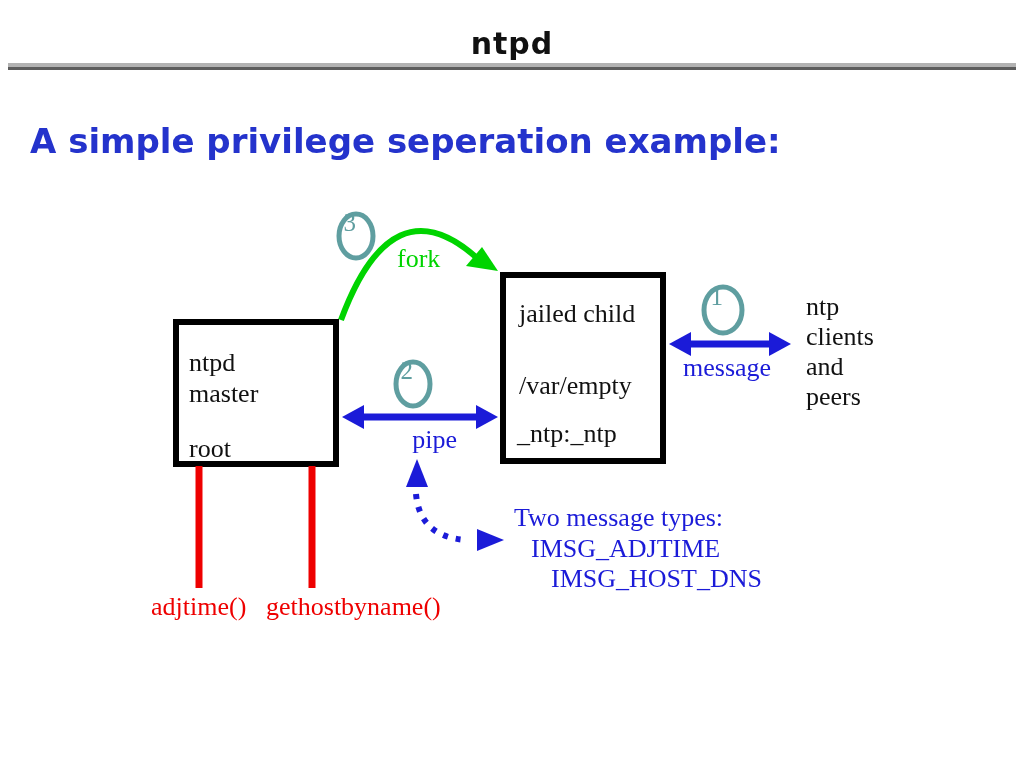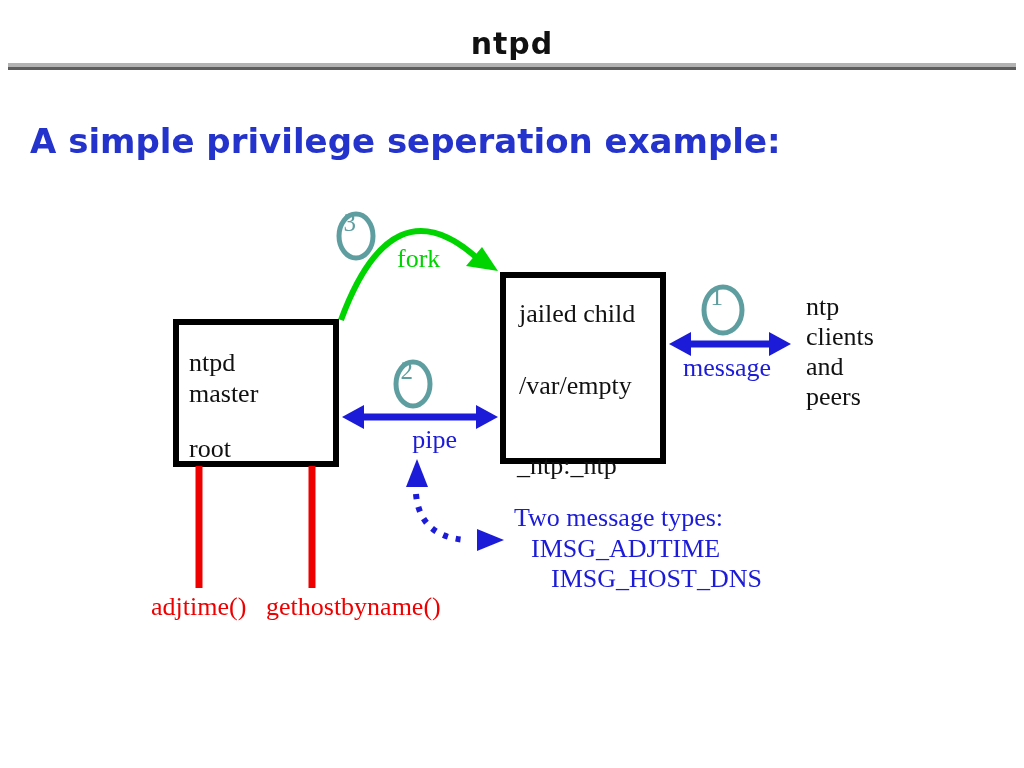--- a/index.html
+++ b/index.html
@@ -87,21 +87,21 @@
   <div class="abs step-num teal-text" style="left:723px;top:311px;">
     <span>1</span>
     </div>
 
   <div class="abs serif-text" style="left:189px;top:347px;">ntpd</div>
   <div class="abs serif-text" style="left:189px;top:378px;">master</div>
   <div class="abs serif-text" style="left:189px;top:433px;">root</div>
 
   <div class="abs serif-text" style="left:519px;top:298px;text-align:center;">jailed child</div>
   <div class="abs serif-text" style="left:519px;top:370px;">/var/empty</div>
-  <div class="abs serif-text" style="left:517px;top:418px;margin-top:32px;">_ntp:_ntp</div>
+  <div class="abs serif-text" style="left:517px;top:418px;">_ntp:_ntp</div>
 
   <div class="abs serif-text green-text" style="left:397px;top:243px;">fork</div>
   <div class="abs serif-text blue-text" style="left:377px;top:424px;width:80px;text-align:right;">pipe</div>
   <div class="abs serif-text blue-text" style="left:683px;top:352px;">message</div>
 
   <div class="abs serif-text blue-text" style="left:514px;top:502px;">Two message types:</div>
 
   <div class="abs serif-text" style="left:806px;top:292px;line-height:30px;">
     <div>ntp</div>
     <div>clients</div>

